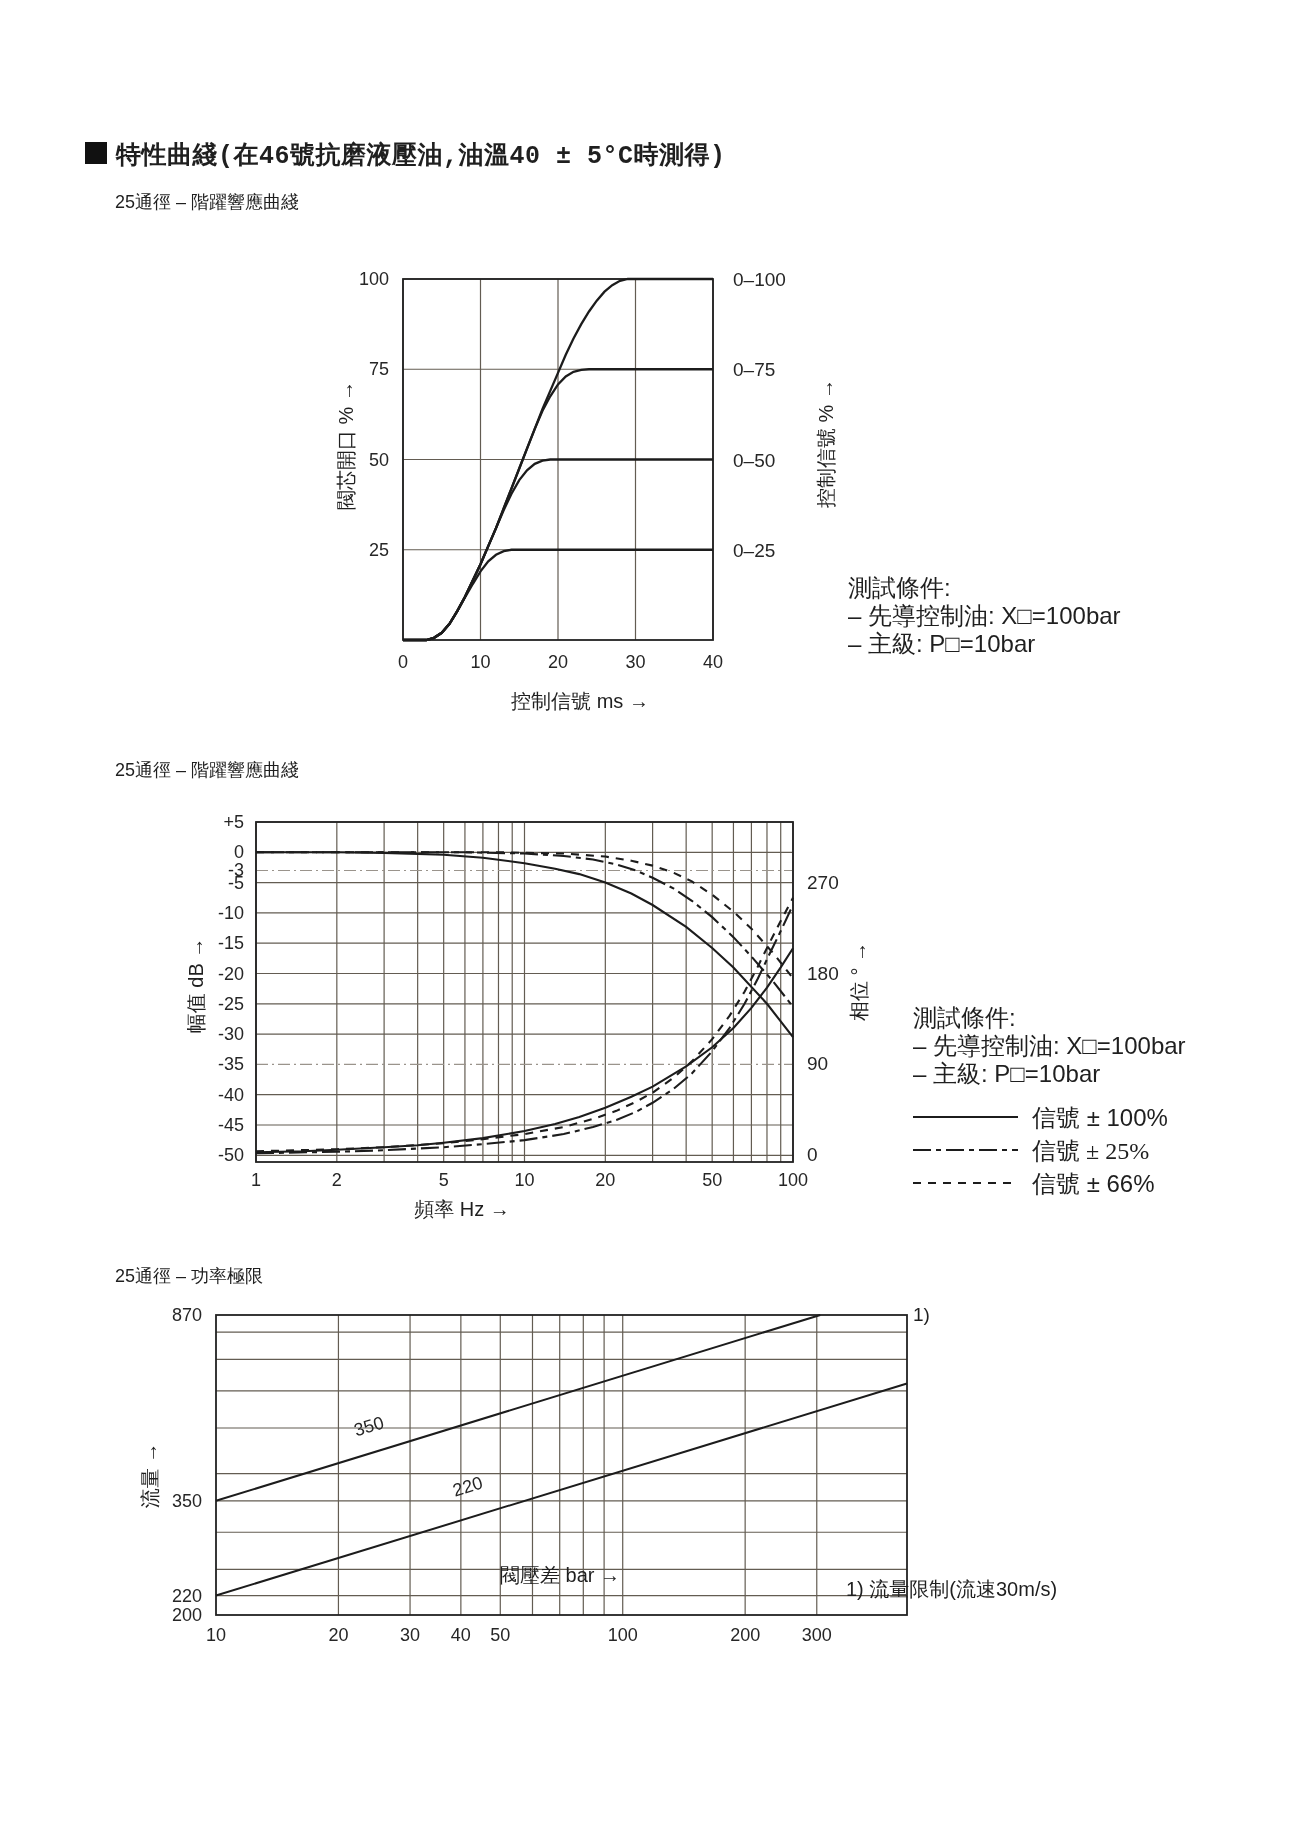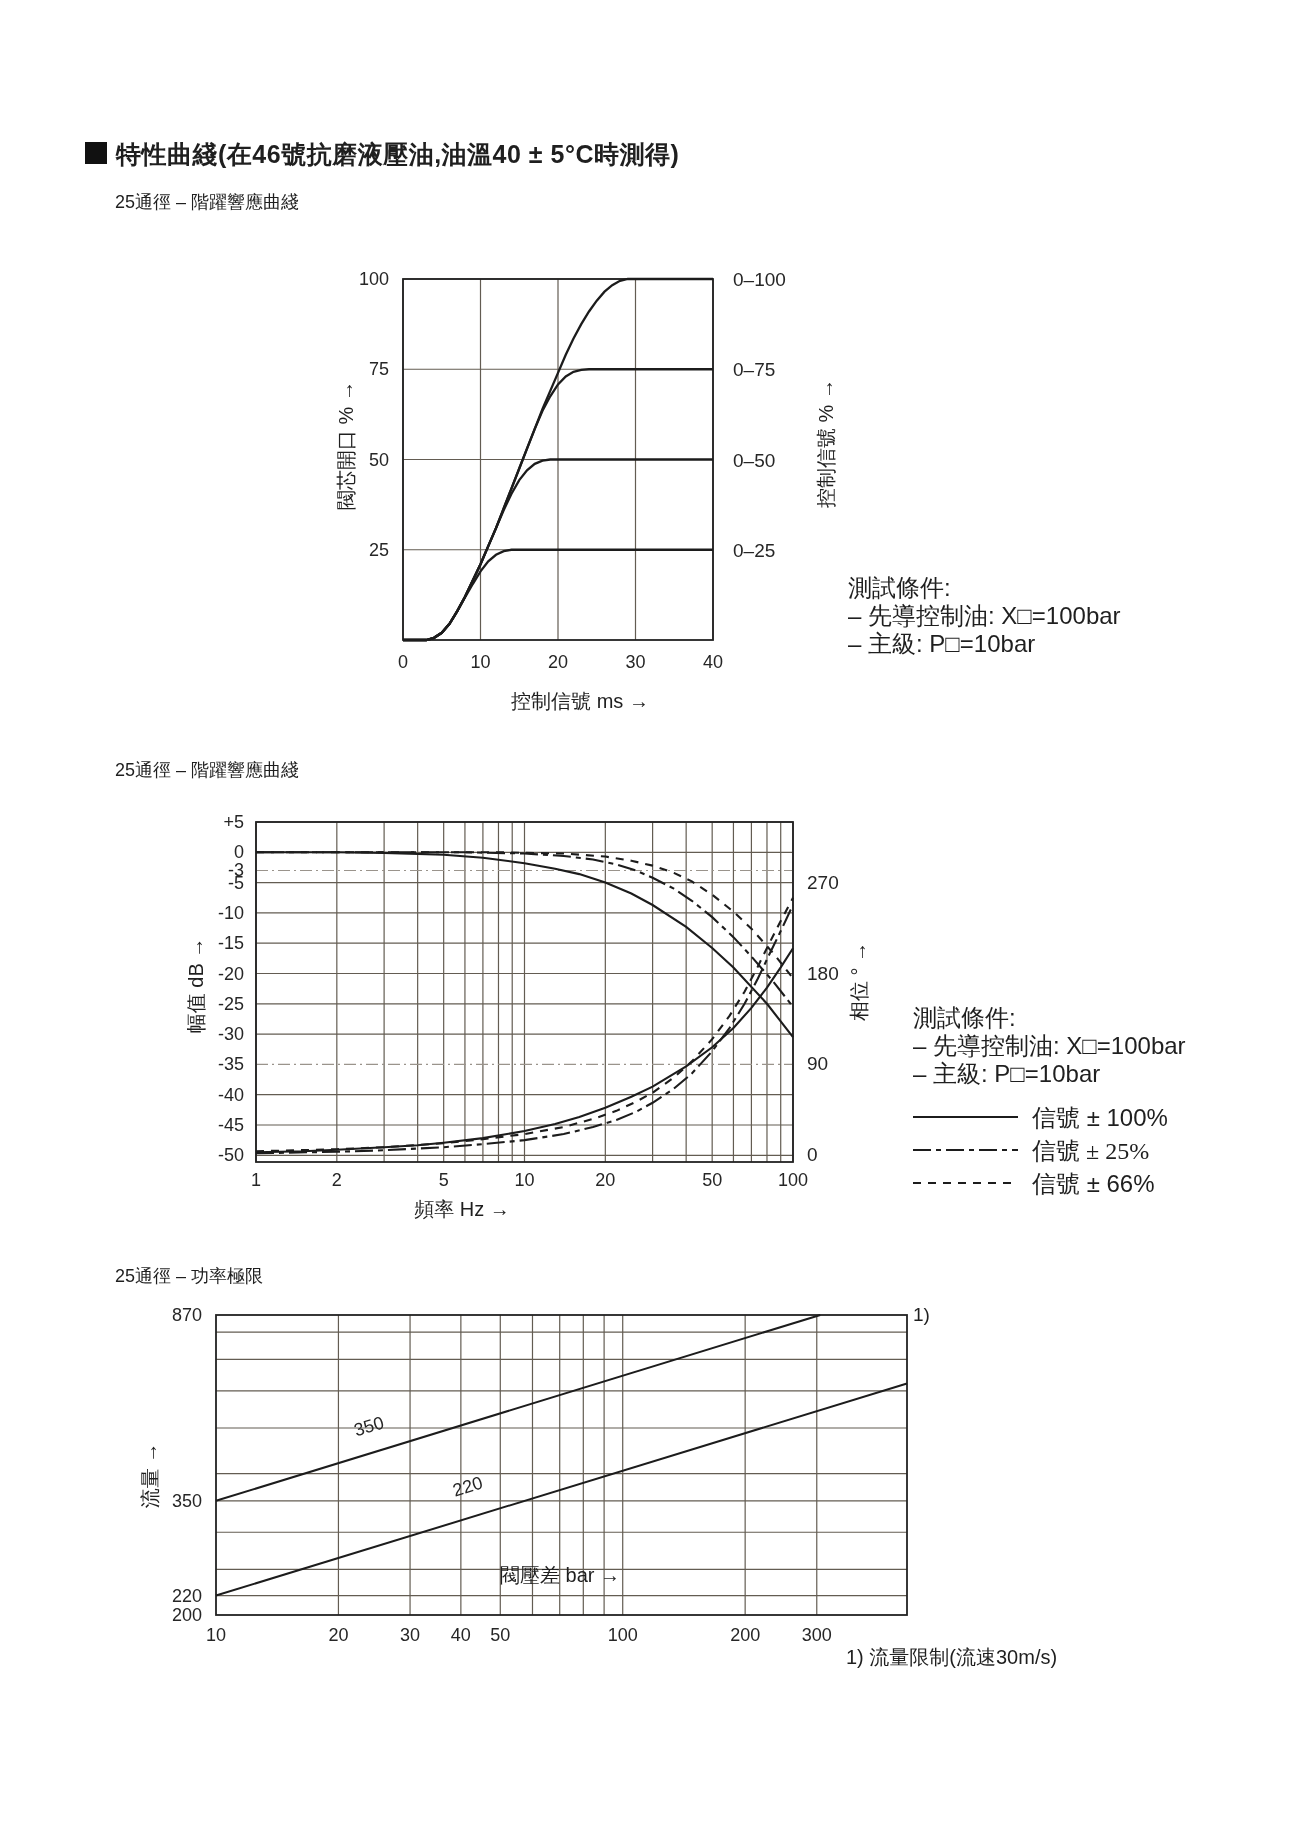--- a/index.html
+++ b/index.html
@@ -149,21 +149,21 @@
       <text x="202" y="1506.806356470821" fill="#262626" font-size="18" text-anchor="end">350</text>
       <text x="202" y="1601.5512694031909" fill="#262626" font-size="18" text-anchor="end">220</text>
       <text x="202" y="1621" fill="#262626" font-size="18" text-anchor="end">200</text>
       <polyline points="216,1500.806356470821 820.2681760588201,1315" fill="none" stroke="#1c1c1c" stroke-width="2"></polyline>
       <text x="370.6383793428988" y="1432.1467663117558" fill="#262626" font-size="18" text-anchor="middle" transform="rotate(-17 370.6383793428988 1432.1467663117558)">350</text>
       <polyline points="216,1595.5512694031909 907,1383.4720375513632" fill="none" stroke="#1c1c1c" stroke-width="2"></polyline>
       <text x="469.48608778602846" y="1492.2432585450429" fill="#262626" font-size="18" text-anchor="middle" transform="rotate(-17 469.48608778602846 1492.2432585450429)">220</text>
     </svg>
 
   <div class="bullet" style="left:85px;top:142px;"></div>
-  <div class="t heading" style="left:116px;top:138px;">特性曲綫(在46號抗磨液壓油,油溫40 ± 5°C時測得)</div>
+  <div class="t heading" style="left:116px;top:138px;font-family:Liberation Mono, monospace;">特性曲綫(在46號抗磨液壓油,油溫40 ± 5°C時測得)</div>
 
   <div class="t sec" style="left:115px;top:190px;">25通徑 – 階躍響應曲綫</div>
 
   <div class="t axis rot" style="left:226px;top:432px;width:240px;">閥芯開口 % →</div>
   <div class="t axis rot" style="left:706px;top:430px;width:240px;">控制信號 % →</div>
   <div class="t axis ctr" style="left:430px;top:688px;width:300px;">控制信號 ms →</div>
 
   <div class="t cond" style="left:848px;top:574px;">
     <div>測試條件:</div>
     <div>– 先導控制油: X□=100bar</div>
@@ -184,15 +184,15 @@
 
   <div class="t cond" style="left:1032px;top:1104px;">信號  ± 100%</div>
   <div class="t cond" style="left:1032px;top:1137px;font-family:Liberation Serif, serif;">信號  ± 25%</div>
   <div class="t cond" style="left:1032px;top:1170px;">信號  ± 66%</div>
 
   <div class="t sec" style="left:115px;top:1264px;">25通徑 – 功率極限</div>
 
   <div class="t axis rot" style="left:70px;top:1462px;width:160px;">流量 →</div>
   <div class="t axis ctr" style="left:410px;top:1562px;width:300px;">閥壓差 bar →</div>
   <div class="t small" style="left:913px;top:1304px;">1)</div>
-  <div class="t axis" style="left:846px;top:1644px;">1) 流量限制(流速30m/s)</div>
+  <div class="t axis" style="left:846px;top:1576px;">1) 流量限制(流速30m/s)</div>
 
 </div>
 
 </body></html>

